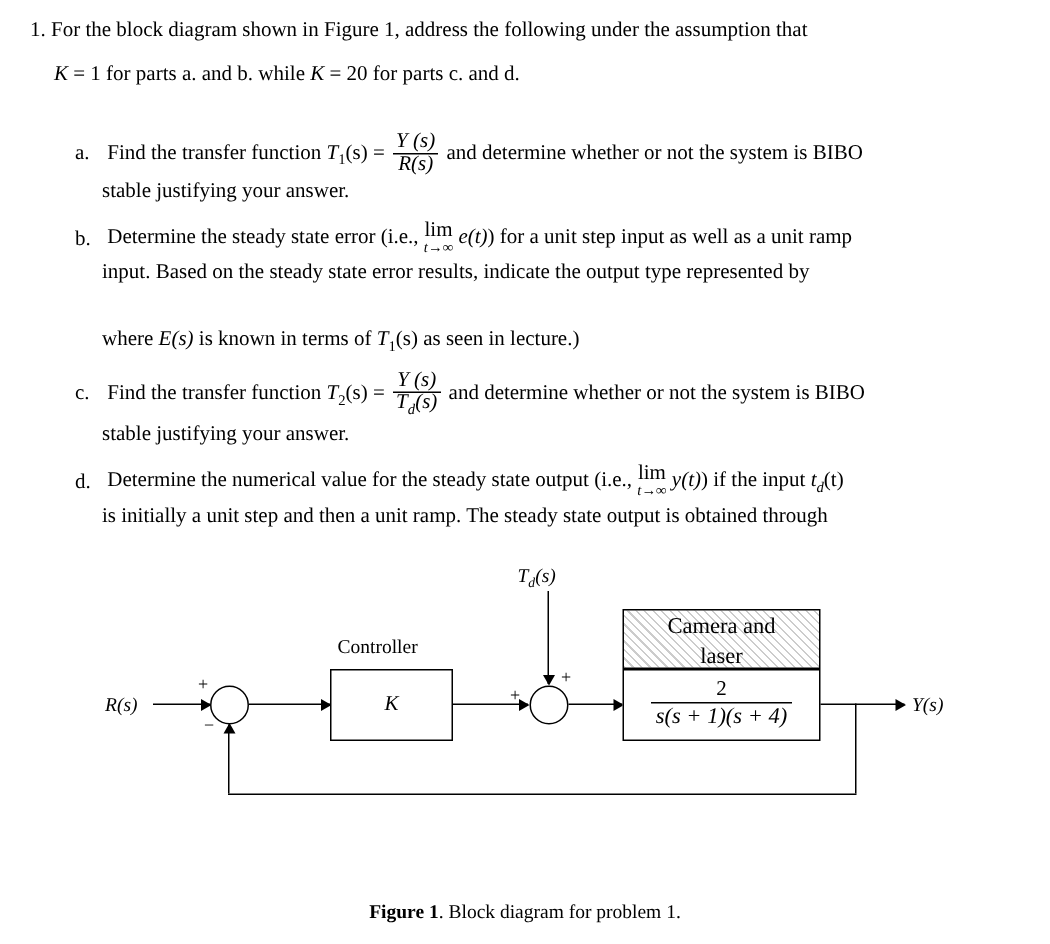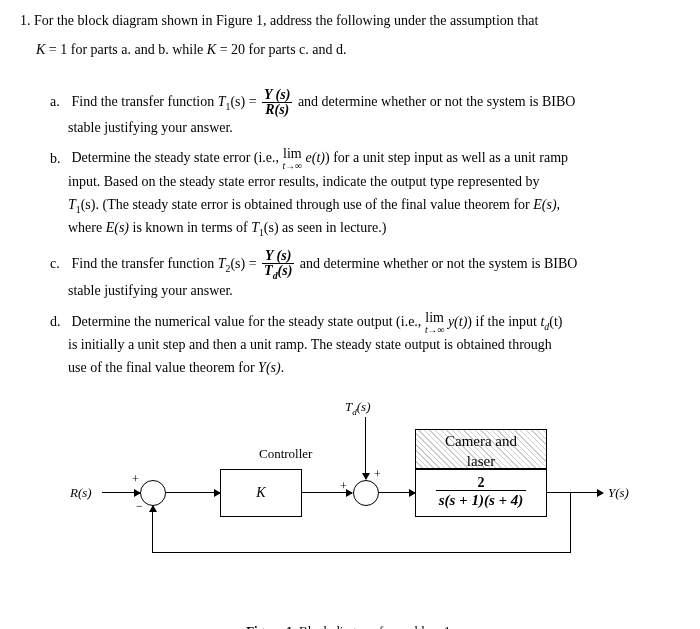--- a/index.html
+++ b/index.html
@@ -29,21 +29,20 @@
     .sub-item {
       margin-top: 8px;
       line-height: 1.6;
     }
     .frac {
       display: inline-block;
       vertical-align: middle;
       text-align: center;
       line-height: 1;
       margin: 0 2px;
-      font-weight: bold;
     }
     .frac .num, .frac .den {
       display: block;
       padding: 0 2px;
     }
     .frac .num {
       border-bottom: 1px solid #000;
     }
     .sub {
       font-size: 0.7em;
@@ -135,54 +134,54 @@
   <div class="sub-item">
     <span class="label">a.</span>
     <span>Find the transfer function </span><span class="italic">T</span><span class="sub">1</span><span>(s) = </span><span class="frac"><span class="num italic">Y (s)</span><span class="den italic">R(s)</span></span><span> and determine whether or not the system is BIBO</span>
     <br><span style="margin-left:18px;">stable justifying your answer.</span>
   </div>
 
   <div class="sub-item">
     <span class="label">b.</span>
     <span>Determine the steady state error (i.e., </span><span style="display:inline-block;vertical-align:middle;text-align:center;line-height:1;"><span style="display:block;">lim</span><span style="display:block;font-size:0.7em;" class="italic">t→∞</span></span><span class="italic"> e(t)</span><span>) for a unit step input as well as a unit ramp</span>
     <br><span style="margin-left:18px;">input.  Based on the steady state error results, indicate the output type represented by</span>
-    <br><span style="margin-left:18px;"><span class="italic">T</span><span class="sub">1</span><span>(s). (The steady state error is obtained through use of the final value theorem for </span><span class="italic">E(s)</span><span>,</span></span>
+    <br>
     <br><span style="margin-left:18px;"><span>where </span><span class="italic">E(s)</span><span> is known in terms of </span><span class="italic">T</span><span class="sub">1</span><span>(s) as seen in lecture.)</span></span>
   </div>
 
   <div class="sub-item">
     <span class="label">c.</span>
     <span>Find the transfer function </span><span class="italic">T</span><span class="sub">2</span><span>(s) = </span><span class="frac"><span class="num italic">Y (s)</span><span class="den italic"><span>T</span><span class="sub">d</span><span>(s)</span></span></span><span> and determine whether or not the system is BIBO</span>
     <br><span style="margin-left:18px;">stable justifying your answer.</span>
   </div>
 
   <div class="sub-item">
     <span class="label">d.</span>
     <span>Determine the numerical value for the steady state output (i.e., </span><span style="display:inline-block;vertical-align:middle;text-align:center;line-height:1;"><span style="display:block;">lim</span><span style="display:block;font-size:0.7em;" class="italic">t→∞</span></span><span class="italic"> y(t)</span><span>) if the input </span><span class="italic">t</span><span class="sub italic">d</span><span>(t)</span>
     <br><span style="margin-left:18px;">is initially a unit step and then a unit ramp.  The steady state output is obtained through</span>
-    <br><span style="margin-left:18px;"><span>use of the final value theorem for </span><span class="italic">Y(s)</span><span>.</span></span>
+    <br>
   </div>
 </div>
 
 <div class="diagram">
   <div class="box-label italic" style="left:275px;top:0px;">
     <span>T</span><span class="sub">d</span><span>(s)</span>
   </div>
   <div class="vline arrow-down" style="left:295px;top:18px;height:62px;"></div>
 
   <div class="box-label italic" style="left:0px;top:86px;">R(s)</div>
   <div class="hline arrow-right" style="left:32px;top:93px;width:38px;"></div>
 
   <div class="circle" style="left:70px;top:81px;"></div>
   <div class="sign" style="left:62px;top:73px;">+</div>
   <div class="sign" style="left:66px;top:100px;">−</div>
 
   <div class="hline arrow-right" style="left:96px;top:93px;width:54px;"></div>
 
-  <div class="box-label" style="left:155px;top:47px;margin-left:34px;">Controller</div>
+  <div class="box-label" style="left:155px;top:47px;">Controller</div>
   <div class="box" style="left:150px;top:70px;width:80px;height:46px;line-height:46px;">
     <span class="italic">K</span>
   </div>
 
   <div class="hline arrow-right" style="left:232px;top:93px;width:50px;"></div>
 
   <div class="circle" style="left:283px;top:81px;"></div>
   <div class="sign" style="left:270px;top:80px;">+</div>
   <div class="sign" style="left:304px;top:68px;">+</div>
 

